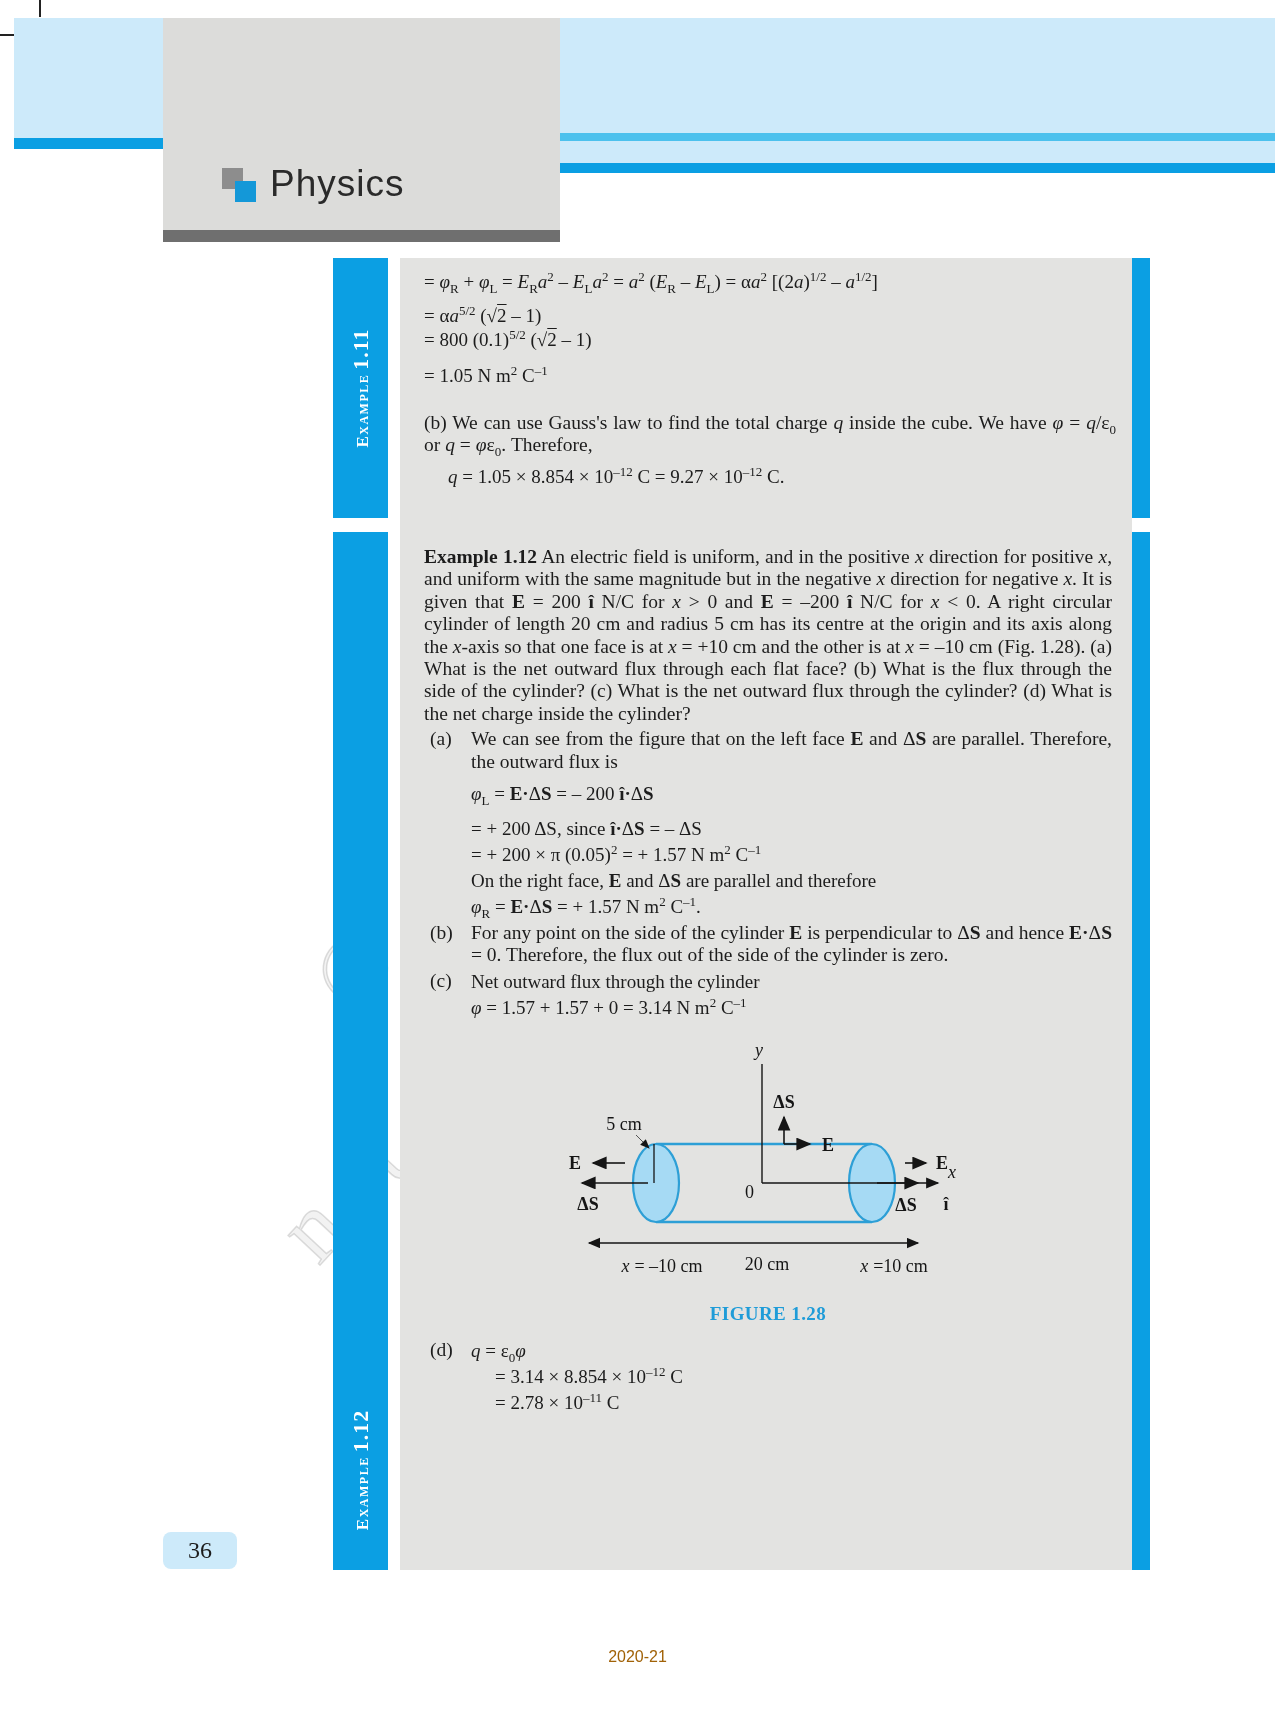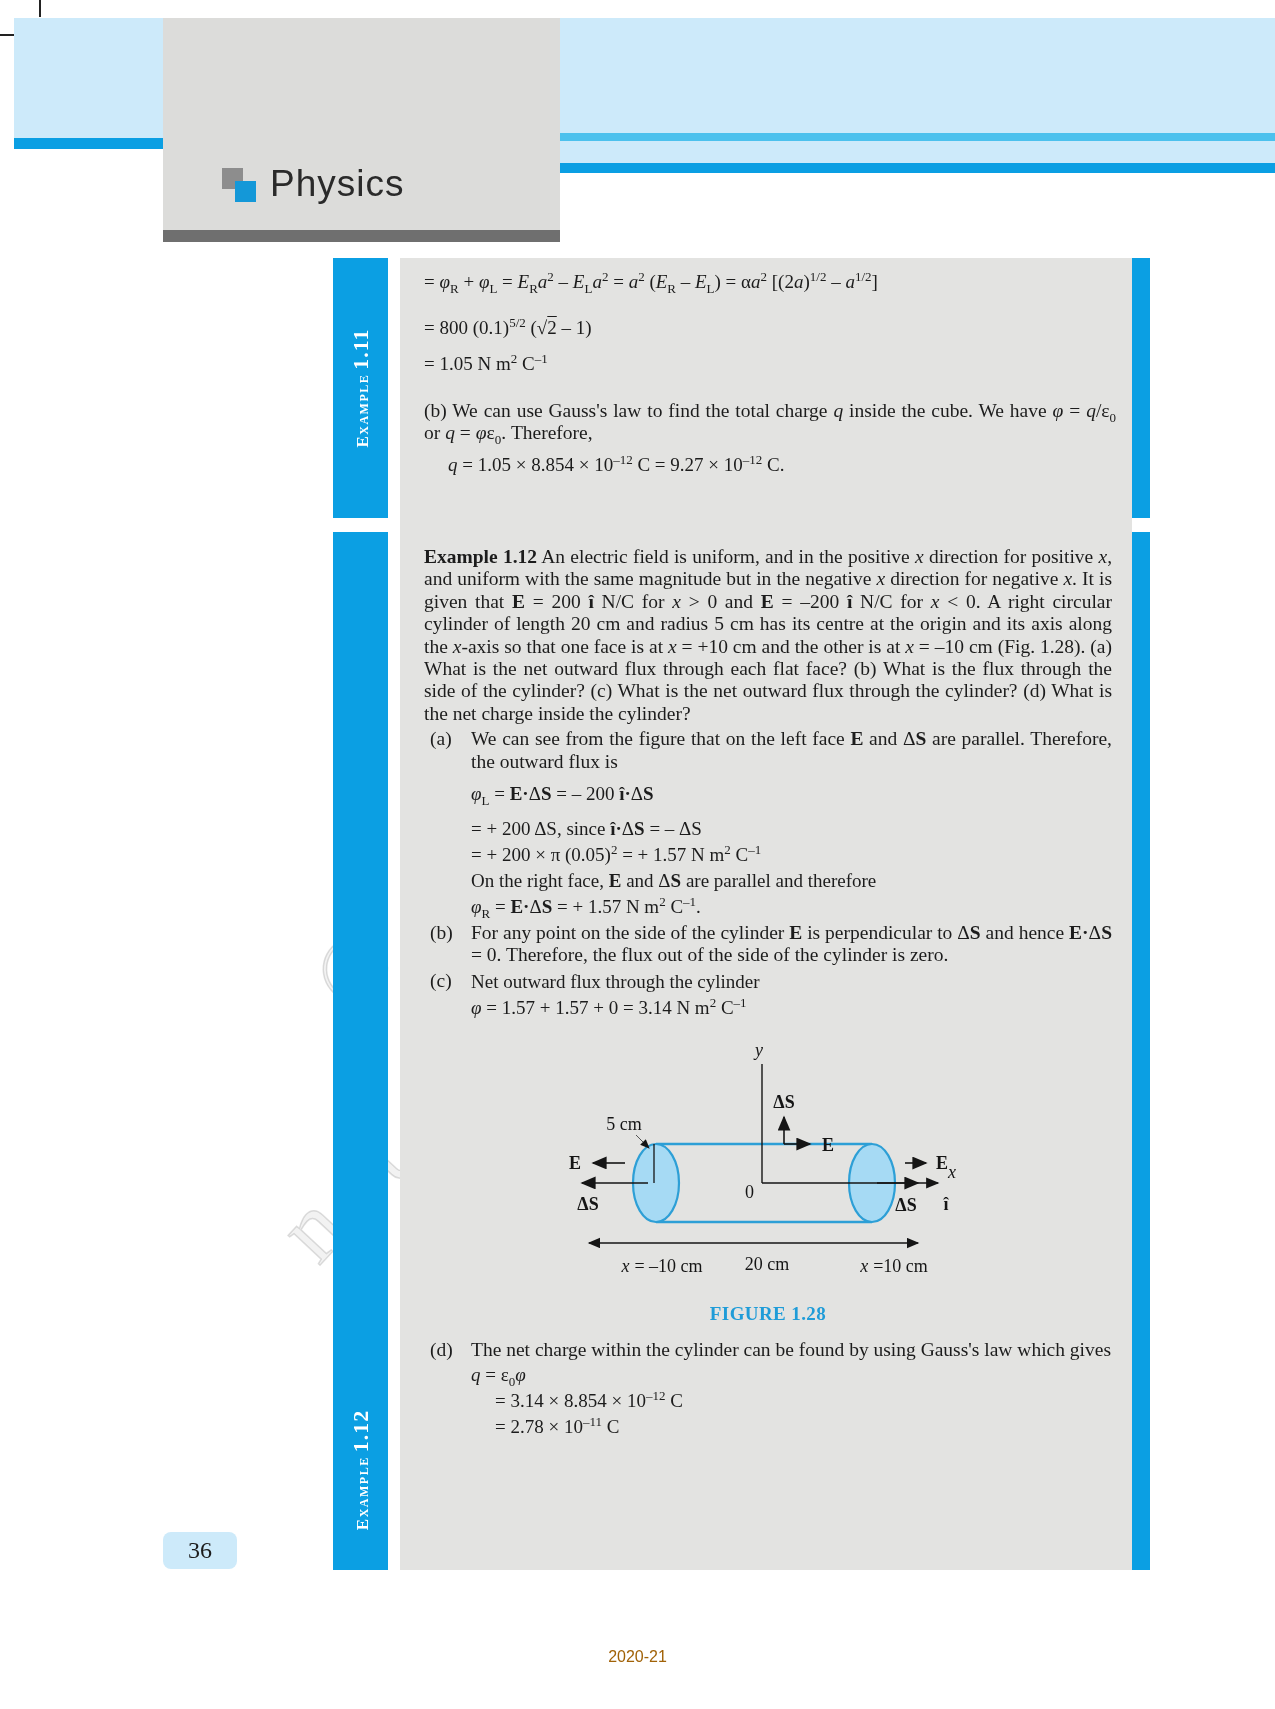--- a/index.html
+++ b/index.html
@@ -36,21 +36,21 @@
   
   .rbar{position:absolute;left:1132px;width:18px;background:var(--accent_blue,#0b9fe3);}
   #rbar1{top:258px;height:260px;}
   #rbar2{top:532px;height:1038px;}
 
   
   .exbox{position:absolute;left:400px;width:732px;background:var(--box_gray,#e3e3e1);box-sizing:border-box;}
   #box1{top:258px;height:332px;padding:12px 16px 0 24px;}
   #box2{top:532px;height:1038px;padding:14px 20px 0 24px;}
   .math{font-size:19px;line-height:24px;}
-  .mt10{margin-top:10px;} .mt22{margin-top:22px;} .mt12{margin-top:12px;}
+  .mt10{margin-top:10px;} .mt22{} .mt12{margin-top:12px;}
   .mt16{margin-top:24px;} .mt8{margin-top:8px;}
   .ind{padding-left:24px;}
   .just{text-align:justify;font-size:19.5px;line-height:22.4px;}
   sup{font-size:13px;line-height:0;} sub{font-size:13px;line-height:0;}
   u{text-decoration:overline;}
   .solution{font-weight:bold;font-size:20px;margin:9px 0 3px 0;}
   .item{position:relative;padding-left:47px;margin-top:3px;}
   .item .mk{position:absolute;left:6px;top:0;font-size:19.5px;}
   .m-phi{margin:9px 0 11px 0;}
   .m-tight{margin:2px 0;}
@@ -103,20 +103,21 @@
   <div class="ex-bar" id="bar1">
     <div class="ex-bar-label">
       <span class="exw">Example</span>
       <span class="exn">1.11</span>
     </div>
   </div>
   <div class="rbar" id="rbar1"></div>
 
   <div class="exbox" id="box1">
     <div class="math">= <i>φ</i><sub>R</sub> + <i>φ</i><sub>L</sub> = <i>E</i><sub>R</sub><i>a</i><sup>2</sup> – <i>E</i><sub>L</sub><i>a</i><sup>2</sup> = <i>a</i><sup>2</sup> (<i>E</i><sub>R</sub> – <i>E</i><sub>L</sub>) = α<i>a</i><sup>2</sup> [(2<i>a</i>)<sup>1/2</sup> – <i>a</i><sup>1/2</sup>]</div>
+    <div class="math mt10">=  α<i>a</i><sup>5/2</sup> (√<u>2</u> – 1)</div>
     <div class="math mt22">=  800 (0.1)<sup>5/2</sup> (√<u>2</u> – 1)</div>
     <div class="math mt12">= 1.05 N m<sup>2</sup> C<sup>–1</sup></div>
     <div class="just mt16">(b) We can use Gauss's law to find the total charge <i>q</i> inside the cube. We have <i>φ</i> = <i>q</i>/ε<sub>0</sub> or <i>q</i> = <i>φ</i>ε<sub>0</sub>. Therefore,</div>
     <div class="math mt8 ind"><i>q</i> = 1.05 × 8.854 × 10<sup>–12</sup> C = 9.27 × 10<sup>–12</sup> C.</div>
   </div>
 
   <div class="ex-bar" id="bar2">
     <div class="ex-bar-label">
       <span class="exw">Example</span>
       <span class="exn">1.12</span>
@@ -190,21 +191,20 @@
         <line x1="49" y1="209" x2="378" y2="209" stroke="#151515" stroke-width="1.3" marker-start="url(#ah)" marker-end="url(#ah)"></line>
         <text x="122" y="238" text-anchor="middle"><tspan class="it">x</tspan><tspan dx="5">= –10 cm</tspan></text>
         <text x="227" y="236" text-anchor="middle">20 cm</text>
         <text x="354" y="238" text-anchor="middle"><tspan class="it">x</tspan><tspan dx="5">=10 cm</tspan></text>
       </svg>
     </div>
     <div class="figcaption">FIGURE 1.28</div>
 
     <div class="item ditem">
       <span class="mk">(d)</span>
-      <div class="just">The net charge within the cylinder can be found by using Gauss's law which gives</div>
       <div class="math m-tight"><i>q</i> = ε<sub>0</sub><i>φ</i></div>
       <div class="math m-tight ind">=  3.14 × 8.854 × 10<sup>–12</sup>  C</div>
       <div class="math m-tight ind">=  2.78 × 10<sup>–11</sup> C</div>
     </div>
   </div>
 
   <div class="pagenum">36</div>
   <div class="footer">2020-21</div>
 
 </div>

